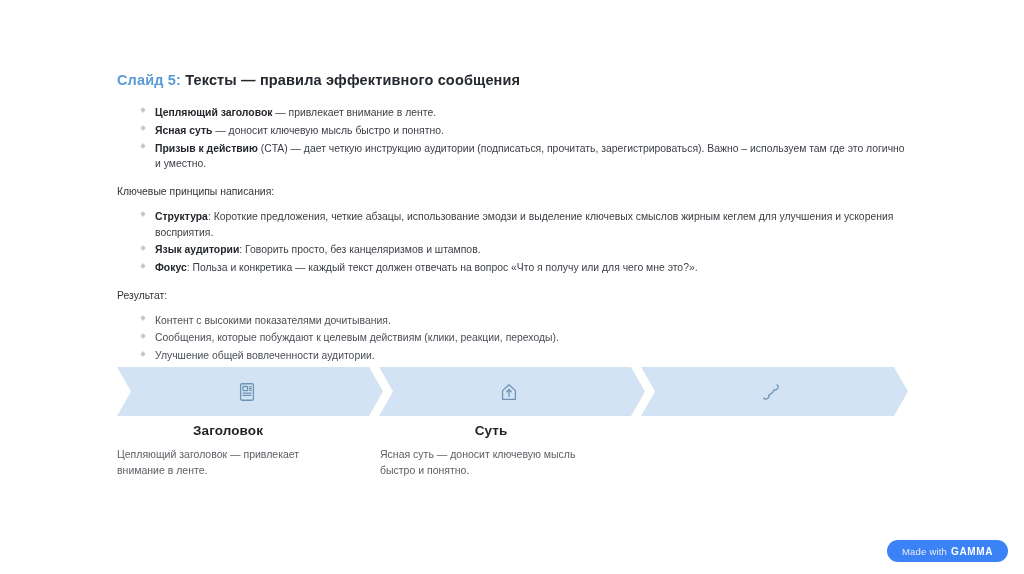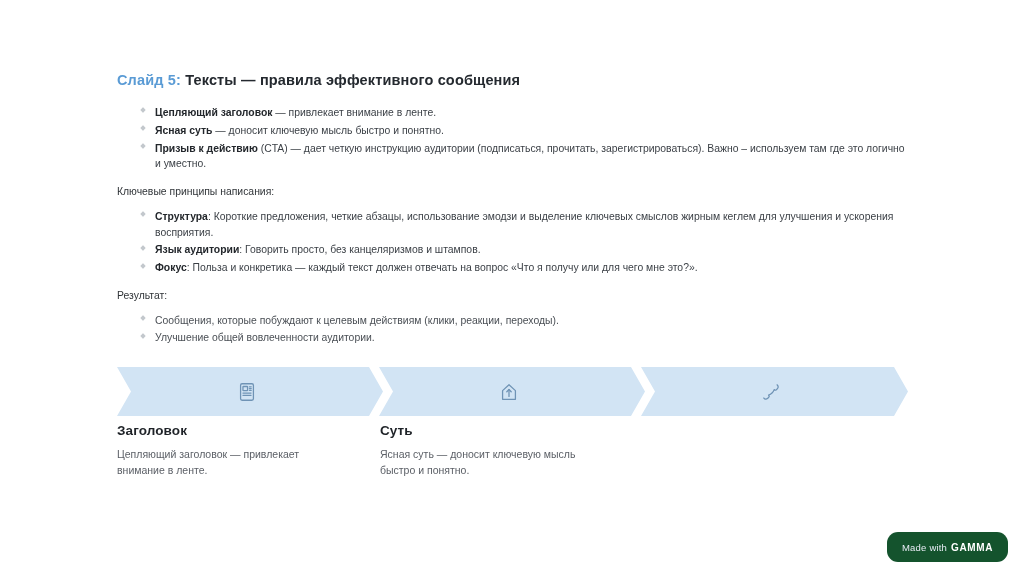--- a/index.html
+++ b/index.html
@@ -130,36 +130,37 @@
     display: flex;
   }
   .col { width: 262px; padding-right: 40px; }
   .col:nth-child(2) { margin-left: 1px; }
   .col-title {
     font-size: 13.5px;
     font-weight: bold;
     color: #1f2328;
     margin: 0 0 8px 0;
     letter-spacing: 0.1px;
+    text-align: center;
   }
   .col-desc {
     font-size: 10.5px;
     line-height: 1.55;
     color: #5c6067;
     margin: 0;
   }
 
   
   .gamma-badge {
     position: absolute;
     right: 16px;
     bottom: 12px;
-    height: 30px;
+    height: 22px;
     padding: 0 15px;
-    background: #14532d;
+    background: #3b82f6;
     border-radius: 11px;
     display: flex;
     align-items: center;
     justify-content: center;
     gap: 4px;
   }
   .gamma-badge .made-with {
     font-size: 9.5px;
     color: #e8ecf5;
     letter-spacing: 0.2px;
@@ -207,20 +208,24 @@
       <b>Язык аудитории</b><span>: Говорить просто, без канцеляризмов и штампов.</span>
     </li>
     <li>
       <span class="marker"></span>
       <b>Фокус</b><span>: Польза и конкретика — каждый текст должен отвечать на вопрос «Что я получу или для чего мне это?».</span>
     </li>
   </ul>
 
   <p class="section-heading">Результат:</p>
   <ul class="bullets plain">
+    <li>
+      <span class="marker"></span>
+      <span>Контент с высокими показателями дочитывания.</span>
+    </li>
     <li>
       <span class="marker"></span>
       <span>Сообщения, которые побуждают к целевым действиям (клики, реакции, переходы).</span>
     </li>
     <li>
       <span class="marker"></span>
       <span>Улучшение общей вовлеченности аудитории.</span>
     </li>
   </ul>
 </div>

